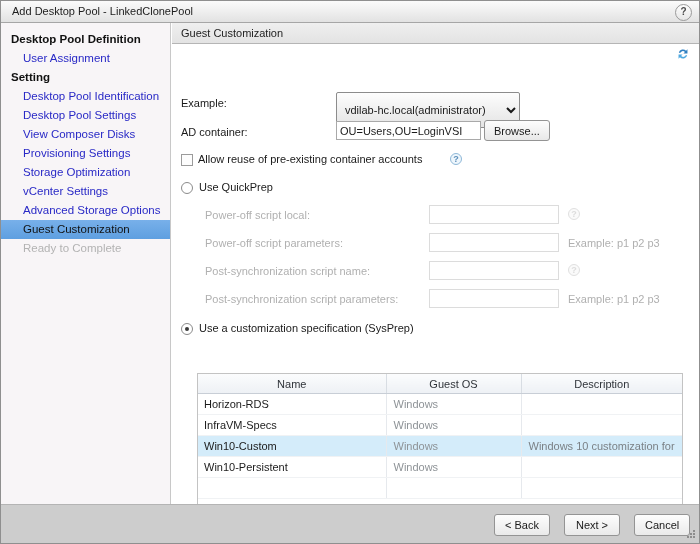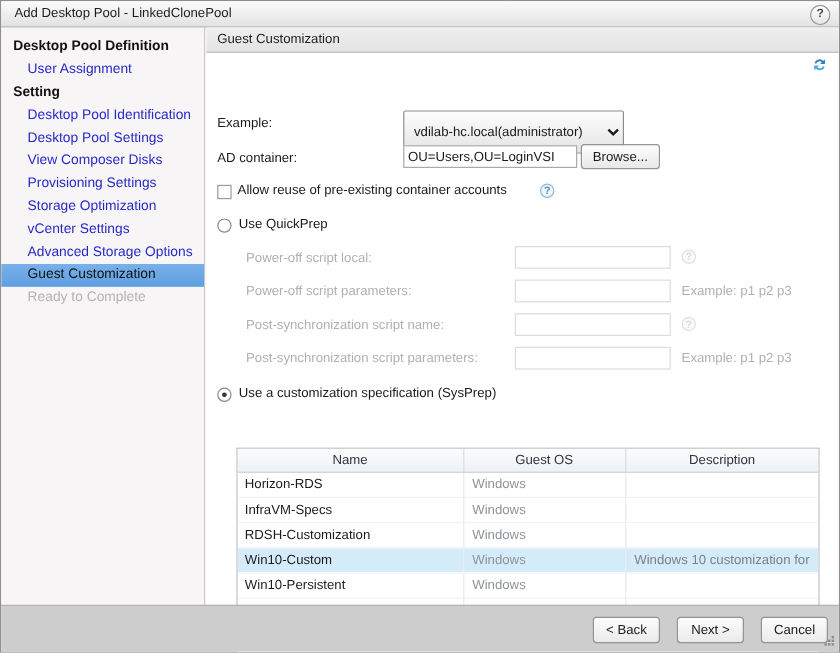--- a/index.html
+++ b/index.html
@@ -421,25 +421,20 @@
             </tr>
           </thead>
           <tbody>
             <tr>
               <td>Horizon-RDS</td>
               <td class="os">Windows</td>
               <td class="desc"></td>
             </tr>
             <tr>
               <td>InfraVM-Specs</td>
-              <td class="os">Windows</td>
-              <td class="desc"></td>
-            </tr>
-            <tr>
-              <td>RDSH-Customization</td>
               <td class="os">Windows</td>
               <td class="desc"></td>
             </tr>
             <tr class="sel">
               <td>Win10-Custom</td>
               <td class="os">Windows</td>
               <td class="desc">Windows 10 customization for</td>
             </tr>
             <tr>
               <td>Win10-Persistent</td>

